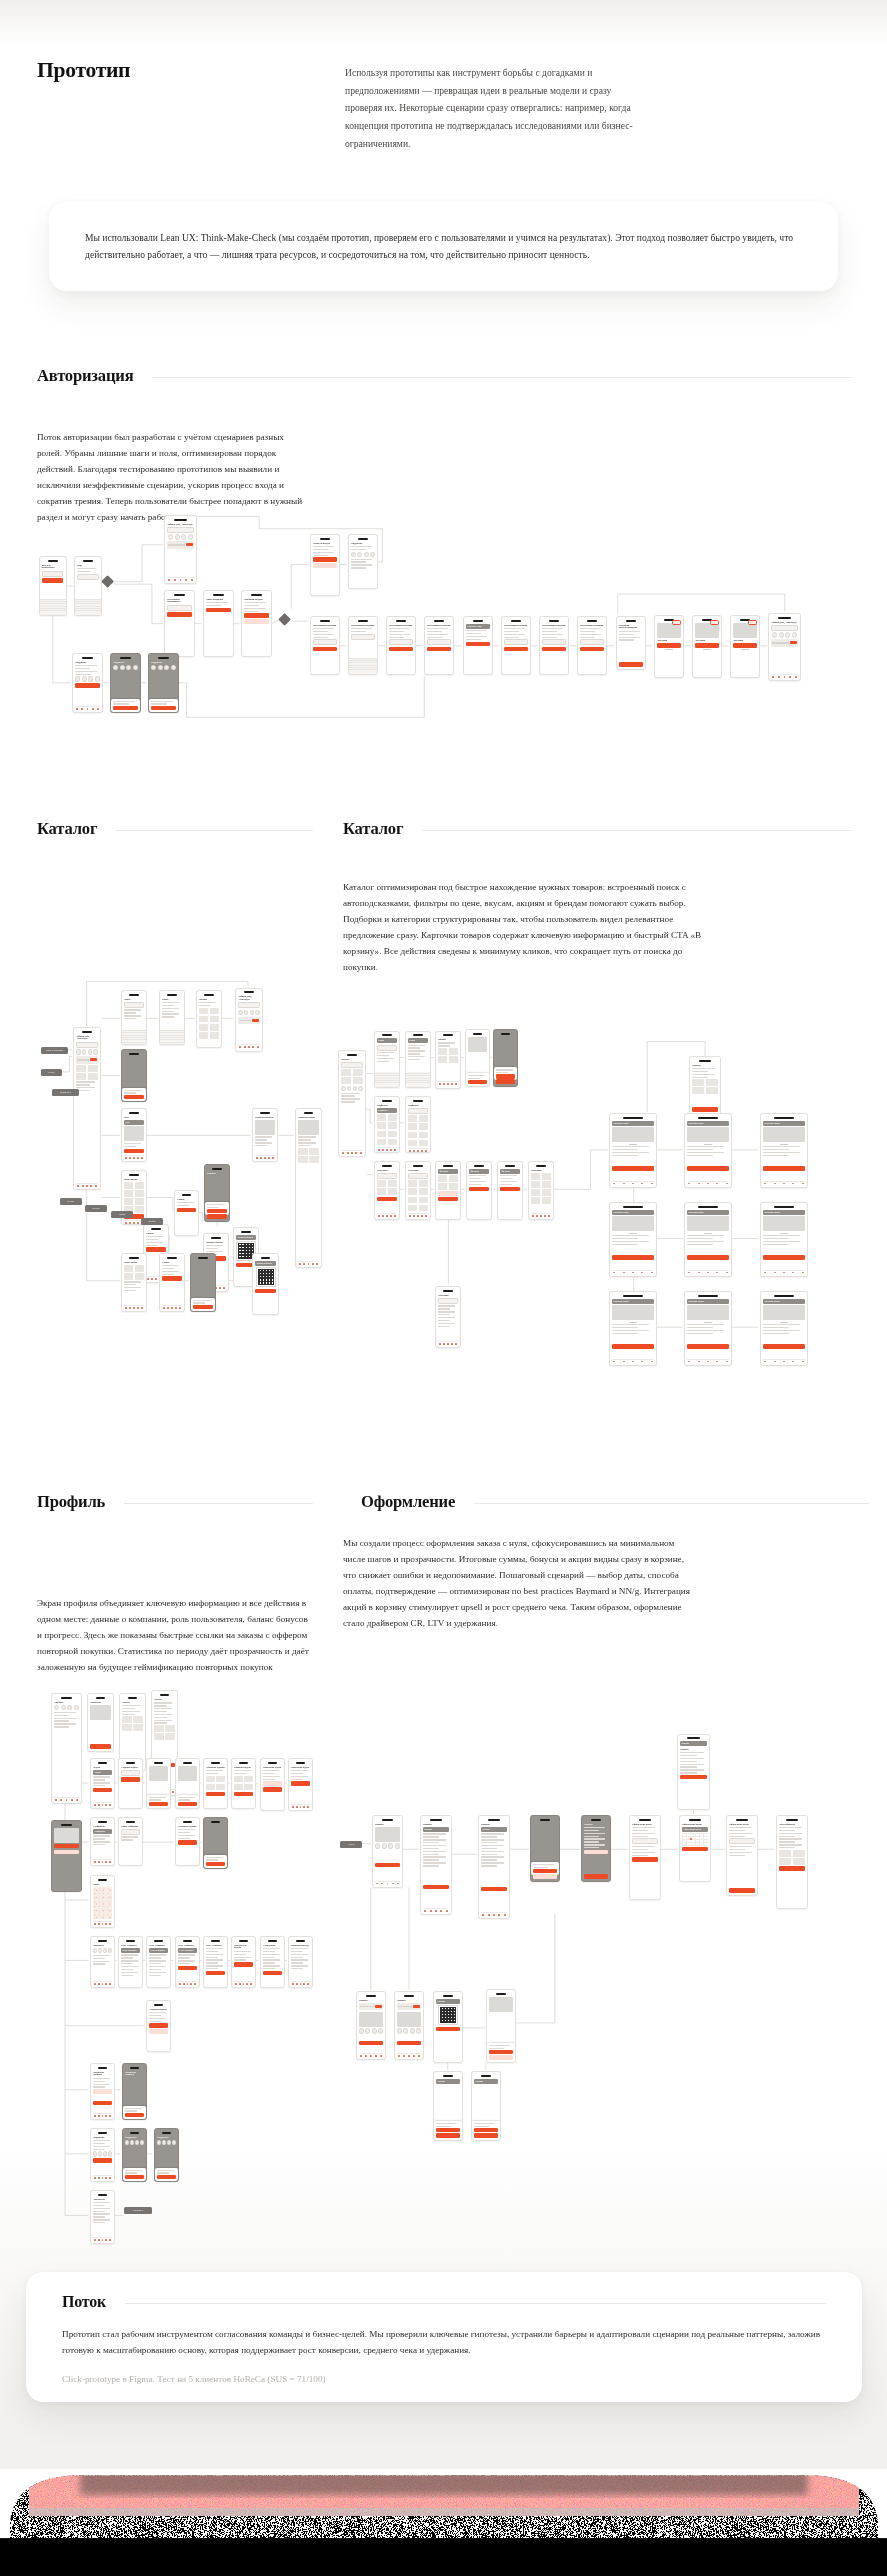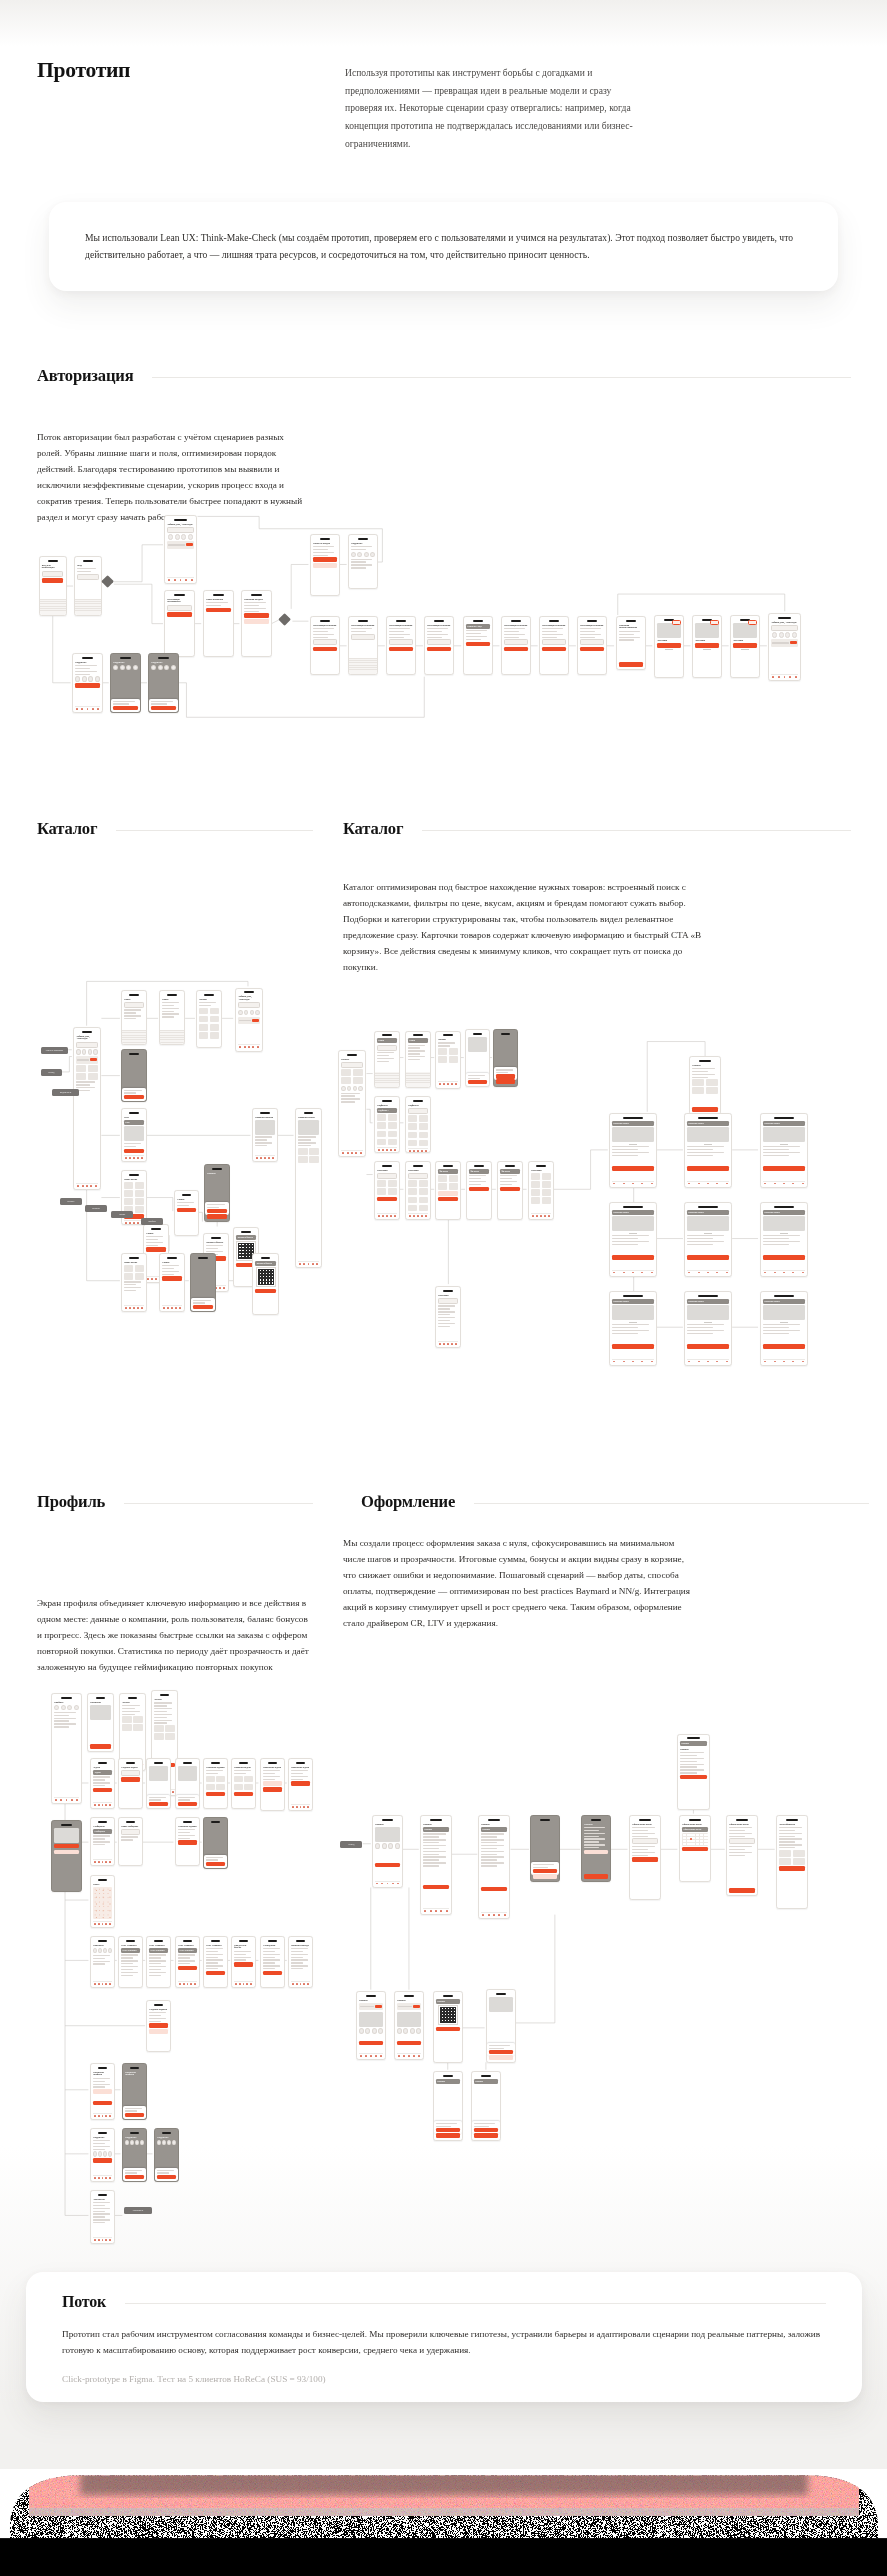--- a/index.html
+++ b/index.html
@@ -2002,21 +2002,21 @@
         <div class="ph-btn"></div>
       </div>
     </div>
 
   <div class="abs total-card">
     <div class="sec-head">
       <h2>Поток</h2>
       <div class="rule"></div>
     </div>
     <div class="para" style="margin-top:16px;">Прототип стал рабочим инструментом согласования команды и бизнес-целей. Мы проверили ключевые гипотезы, устранили барьеры и адаптировали сценарии под реальные паттерны, заложив готовую к масштабированию основу, которая поддерживает рост конверсии, среднего чека и удержания.</div>
-    <div class="footnote">Click-prototype в Figma. Тест на 5 клиентов HoReCa (SUS = 93/100)</div>
+    <div class="footnote">Click-prototype в Figma. Тест на 5 клиентов HoReCa (SUS = 71/100)</div>
   </div>
 
   <div class="abs noise-band">
     <svg width="888" height="108" xmlns="http://www.w3.org/2000/svg" viewBox="0 0 1440 175">
       <defs>
         <filter id="fbw" x="0%" y="0%" width="100%" height="100%">
           <feTurbulence type="fractalNoise" baseFrequency="0.8" numOctaves="2" seed="3" stitchTiles="stitch"></feTurbulence>
           <feColorMatrix type="saturate" values="0"></feColorMatrix>
           <feComponentTransfer>
             <feFuncR type="discrete" tableValues="0 1"></feFuncR>

